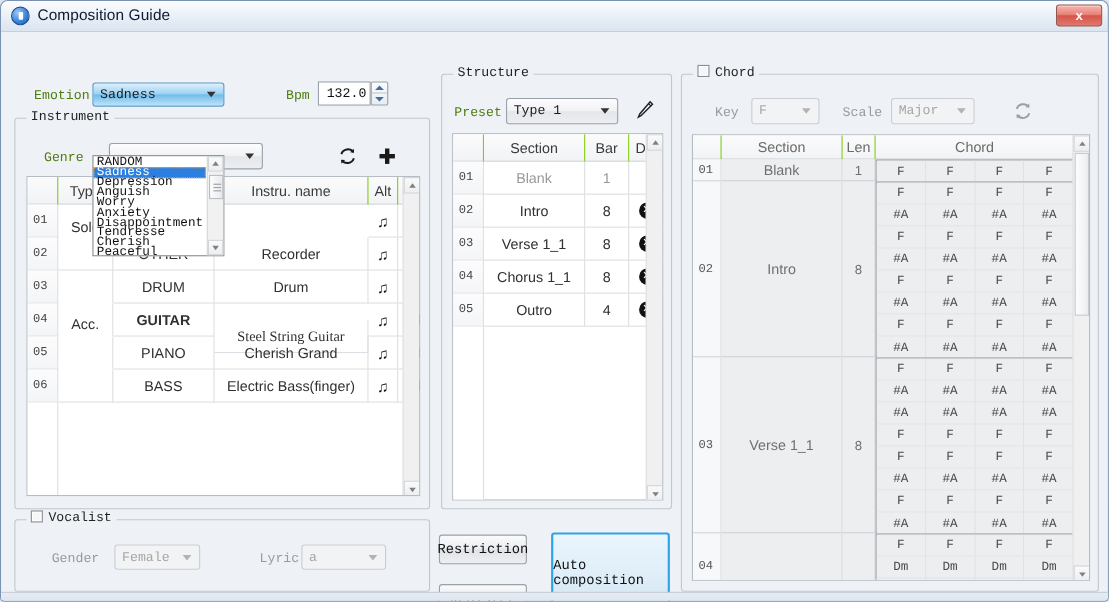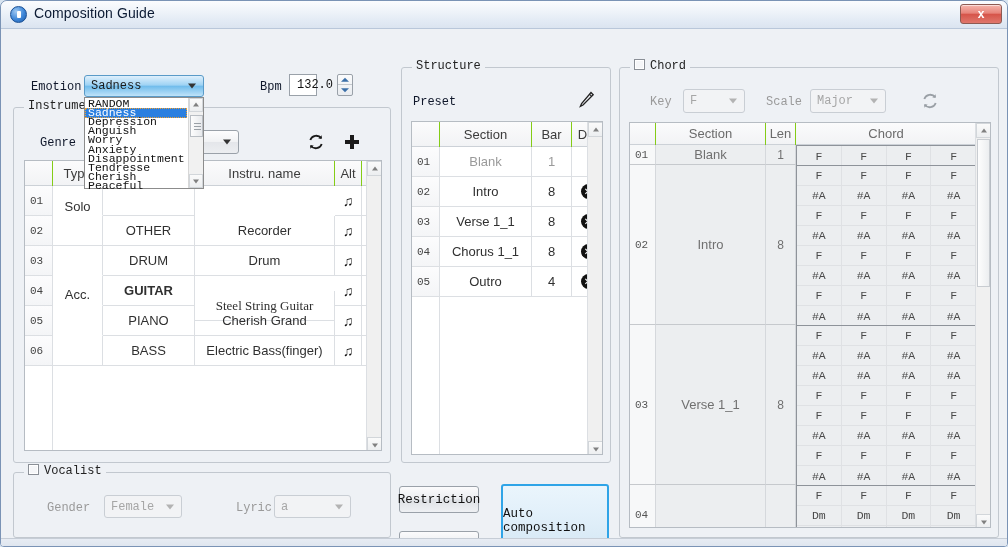--- a/index.html
+++ b/index.html
@@ -69,21 +69,21 @@
   }
   .chk {
     display:inline-block; width:11px; height:11px;
     border:1px solid #8a8f96; background:#f5f6f8;
     vertical-align:-1px; margin-right:5px;
     box-shadow:inset 0 0 0 1px #fff;
   }
 
   .lbl-mono {
     font-family:"Liberation Mono", monospace;
-    font-size:12px; color:#0f172a;
+    font-size:12px; color:#4d7c0f;
     position:absolute;
   }
   .lbl-mono.dim { color:#9a9a9a; }
 
   
   .combo {
     position:absolute;
     border:1px solid #9aa1a9; border-radius:3px;
     background:linear-gradient(180deg,#fdfdfe 0%, #f1f2f4 48%, #e4e6ea 52%, #eceef1 100%);
     font-family:"Liberation Mono", monospace;
@@ -184,21 +184,21 @@
     background:linear-gradient(90deg,#fdfdfd,#eceef0);
     border:1px solid #c8ccd1;
   }
 
   
   #emotion-list {
     position:absolute;
     background:#fff; border:1px solid #8c8c8c;
     z-index:60;
     font-family:"Liberation Mono", monospace;
-    font-size:12.5px; color:#111;
+    font-size:12.5px; color:#111;margin-top:44px;
   }
   #emotion-list .opt {
     height:12.6px; line-height:12.6px; padding-left:4px;
     white-space:nowrap; cursor:default;
   }
   #emotion-list .opt.sel {
     background:#2a7fe0; color:#fff;
     outline:1px dotted #f0a030; outline-offset:-1px;
   }
   #emotion-list .elist-sb {
@@ -269,21 +269,21 @@
 
   <div id="client">
 
     <div class="lbl-mono" style="left:30px; top:51px;">Emotion</div>
     <div class="combo blue" style="left:83px; top:46px; width:120px; height:22px;">
       <span class="cv">Sadness</span>
       <span class="arw"></span>
     </div>
 
     <div class="lbl-mono" style="left:259px; top:51px;">Bpm</div>
-    <div class="spinbox" style="left:288px; top:45px; width:28px; height:22px;">
+    <div class="spinbox" style="left:288px; top:45px; width:48px; height:22px;">
       <span class="sv">132.0</span>
     </div>
     <div class="spin-btns" style="left:336px; top:45px; width:16px; height:22px;">
       <div class="up">
           <span class="tri"></span>
         </div>
       <div class="dn">
           <span class="tri"></span>
         </div>
     </div>
@@ -395,20 +395,24 @@
       <div class="combo disabled" style="left:260px; top:22px; width:77px; height:23px;">
         <span class="cv">a</span>
         <span class="arw"></span>
       </div>
     </div>
 
     <div class="group" style="left:400px; top:38px; width:210px; height:396px;">
       <span class="legend">Structure</span>
 
       <div class="lbl-mono" style="left:11px; top:27px;">Preset</div>
+      <div class="combo" style="left:58px; top:21px; width:102px; height:24px;">
+        <span class="cv">Type 1</span>
+        <span class="arw"></span>
+      </div>
       <svg class="ico-pencil" style="left:174px; top:22px;" width="20" height="22" viewBox="0 0 20 22">
         <path d="M15 2.5 L17.2 4.7 L7 15 L4.4 16.4 L5.6 13.6 Z" fill="none" stroke="#222" stroke-width="1.3"></path>
         <path d="M13.4 4.1 L15.6 6.3" stroke="#222" stroke-width="1.1"></path>
       </svg>
 
       <div class="tbl" id="struct-table" style="left:9px; top:53px; width:192px; height:334px;">
           <div class="hdr-row" style=""></div>
           <div class="cellh" style="left:0px;width:28px;"></div>
           <div class="cellh" style="left:28px;width:92px;">Section</div>
           <div class="cellh" style="left:120px;width:40px;">Bar</div>

